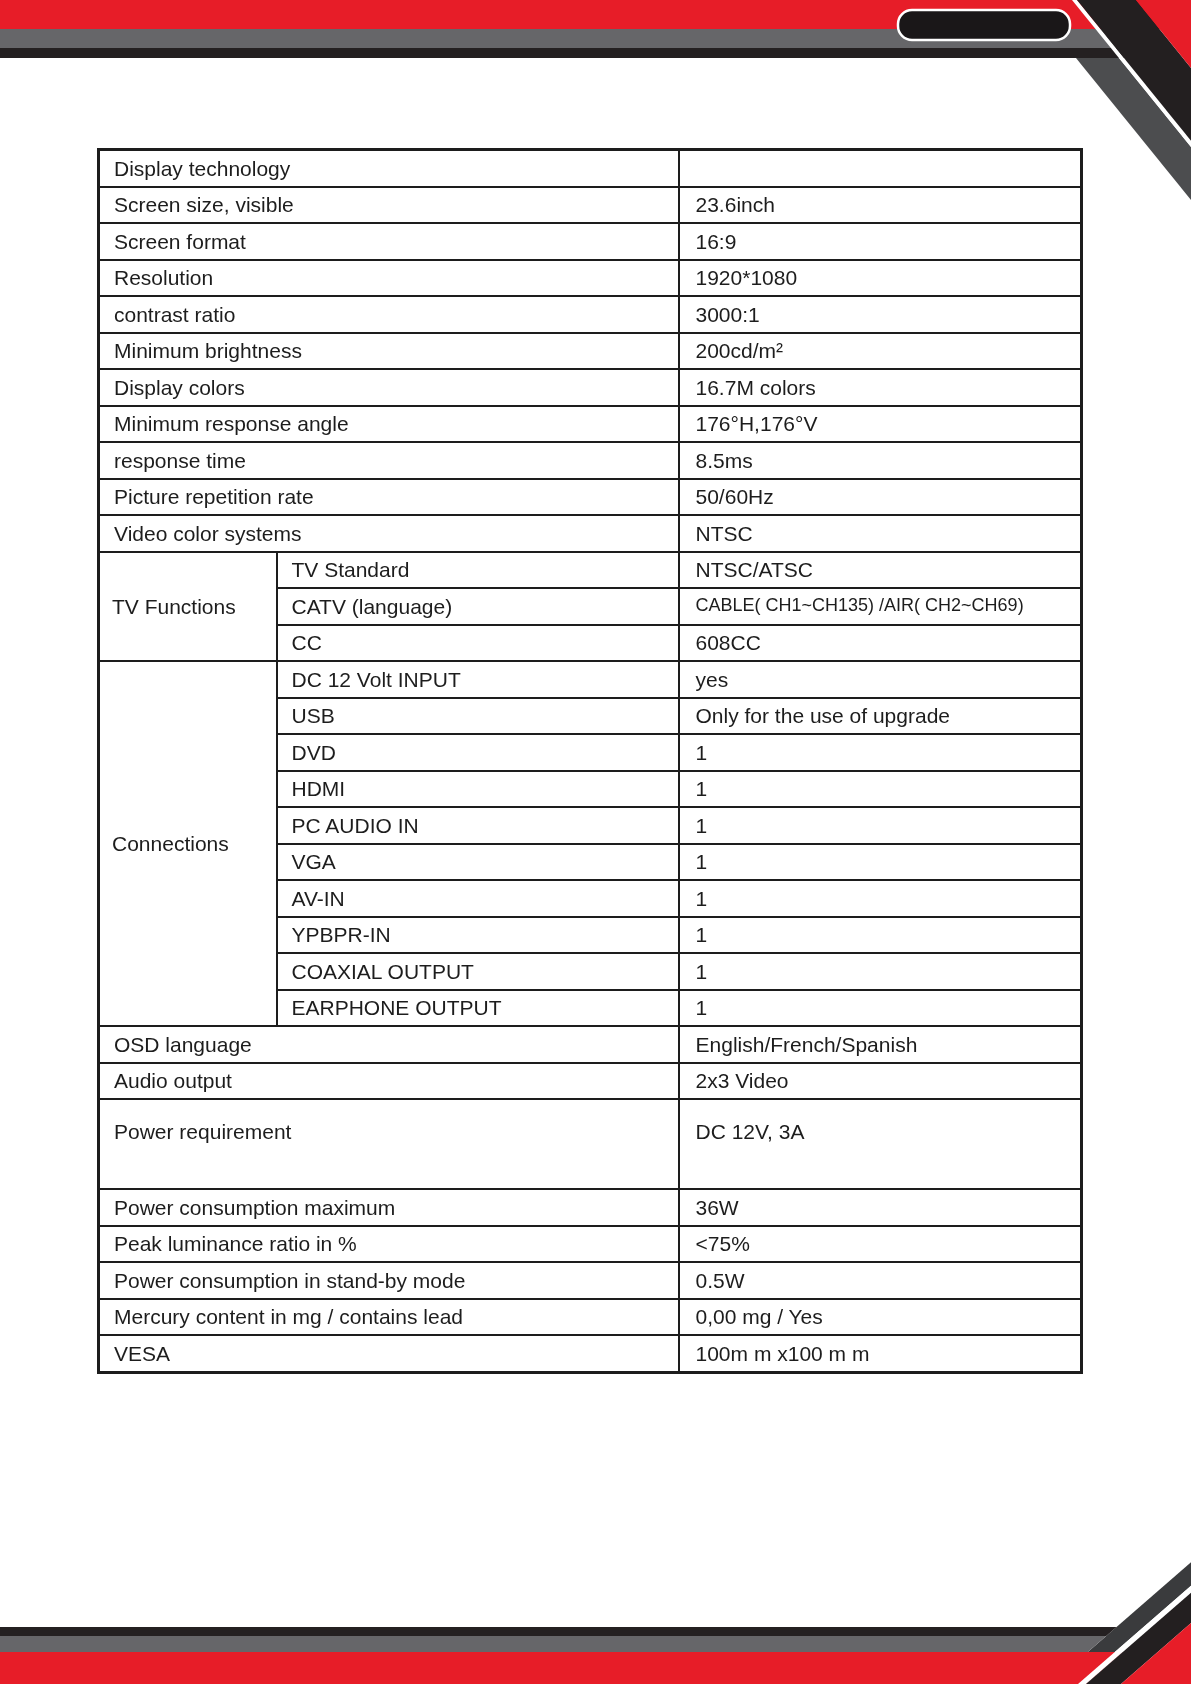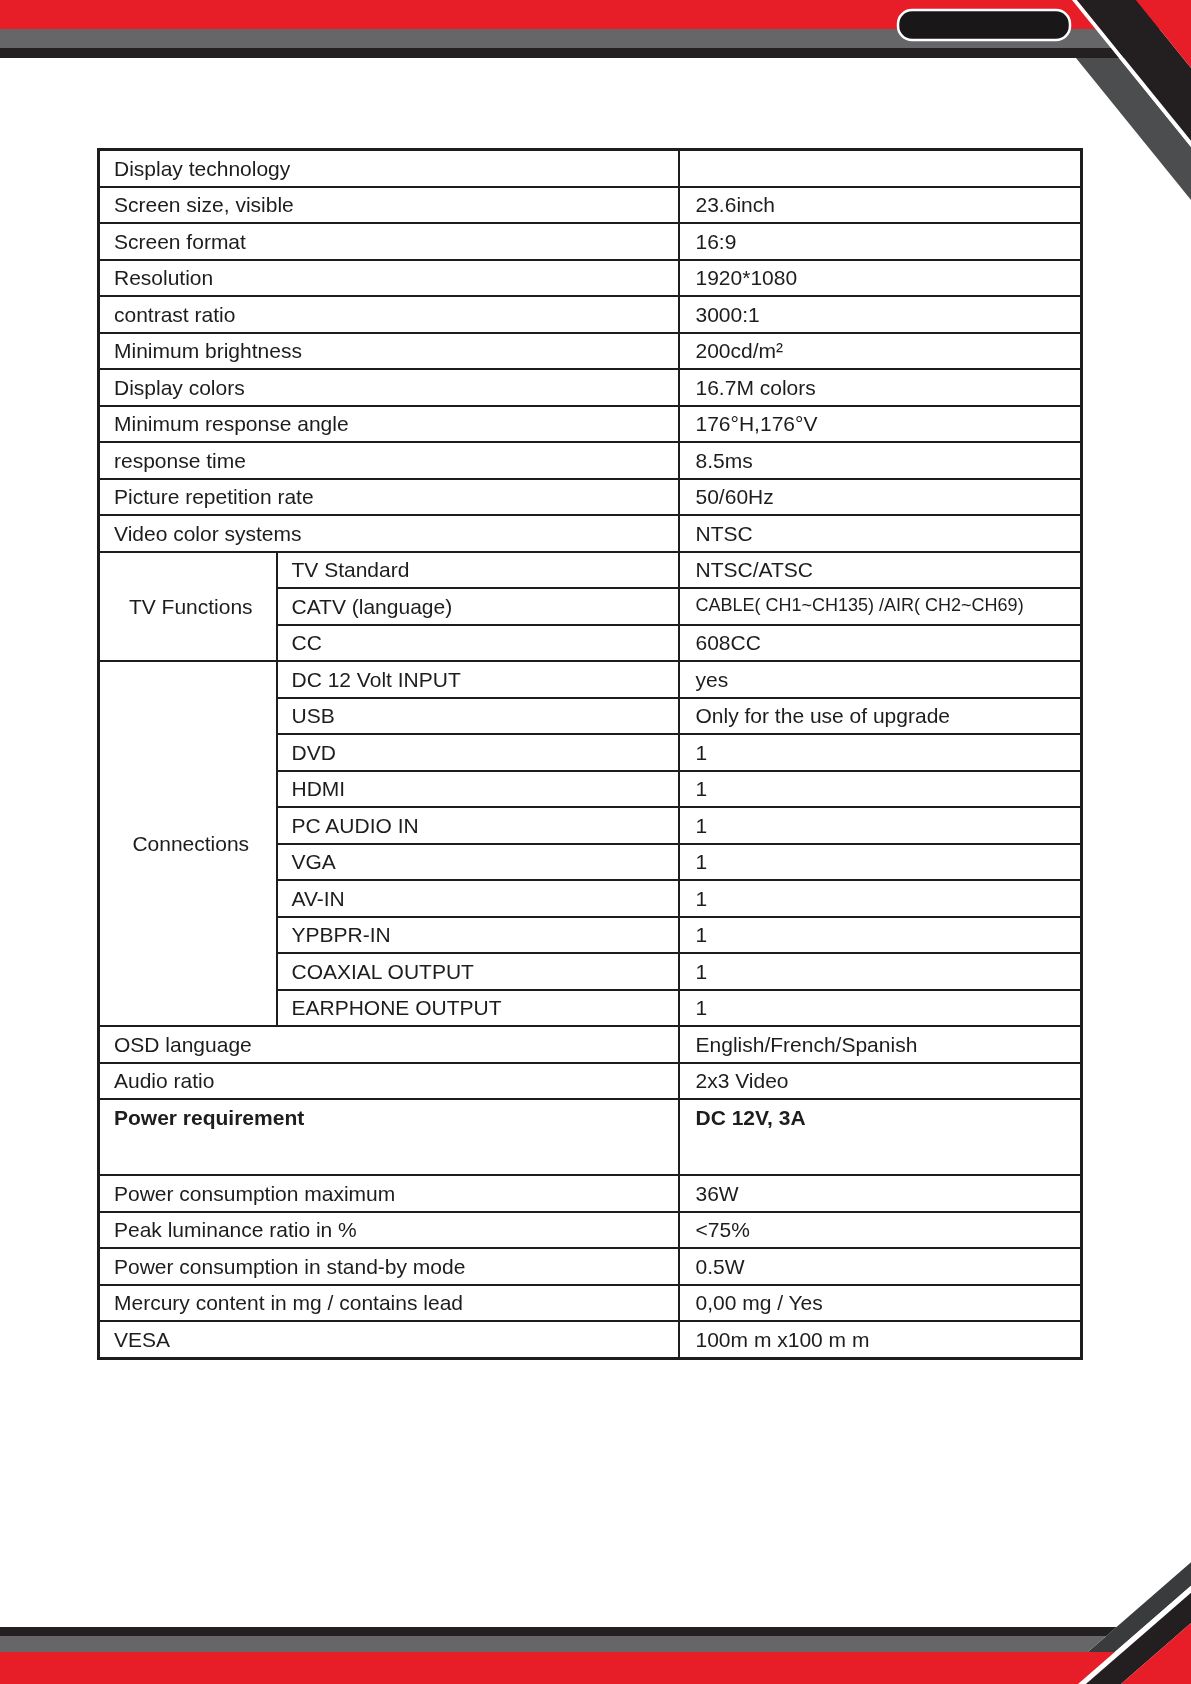--- a/index.html
+++ b/index.html
@@ -21,24 +21,24 @@
     font-size:21px;line-height:1.1;
   }
   .spec-table td{
     border:2px solid #1d1d1d;
     height:32.5px;
     padding:1px 6px 1px 14px;
     vertical-align:middle;
     overflow:hidden;white-space:nowrap;
   }
   .spec-table{border:3px solid #1d1d1d;}
-  .spec-table td.group{padding-left:12px;text-align:center;}
+  .spec-table td.group{padding-left:12px;}
   .spec-table td.value{padding-left:16px;}
   .spec-table td.value.small{font-size:18px;border-radius:13px;}
-  .spec-table tr.tall td{height:67px;vertical-align:top;padding-top:6px;font-weight:bold;}
+  .spec-table tr.tall td{height:67px;vertical-align:top;padding-top:20px;}
 </style>
 </head>
 <body>
 
 <svg class="deco top" width="1191" height="210" viewBox="0 0 1191 210">
   <polygon points="1029,0 1072,0 1191,146.9 1191,200" fill="#4c4d4f"></polygon>
   <rect x="0" y="0" width="1191" height="29" fill="#e71d28"></rect>
   <polygon points="0,29 1101,29 1117,48 0,48" fill="#666669"></polygon>
   <polygon points="0,48 1117,48 1125,58 0,58" fill="#242021"></polygon>
   <polygon points="1072,0 1077,0 1191,140.7 1191,146.9" fill="#ffffff"></polygon>
@@ -150,21 +150,21 @@
       </tr>
       <tr>
         <td class="label">EARPHONE OUTPUT</td>
         <td class="value">1</td>
       </tr>
       <tr>
         <td colspan="2" class="label">OSD language</td>
         <td class="value">English/French/Spanish</td>
       </tr>
       <tr>
-        <td colspan="2" class="label">Audio ratio</td>
+        <td colspan="2" class="label">Audio output</td>
         <td class="value">2x3 Video</td>
       </tr>
       <tr class="tall">
         <td colspan="2" class="label">Power requirement</td>
         <td class="value">DC 12V, 3A</td>
       </tr>
       <tr>
         <td colspan="2" class="label">Power consumption maximum</td>
         <td class="value">36W</td>
       </tr>

